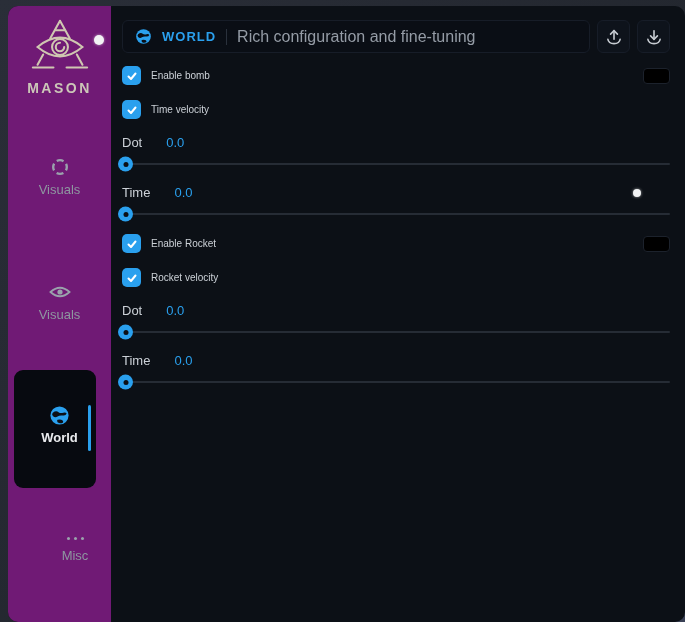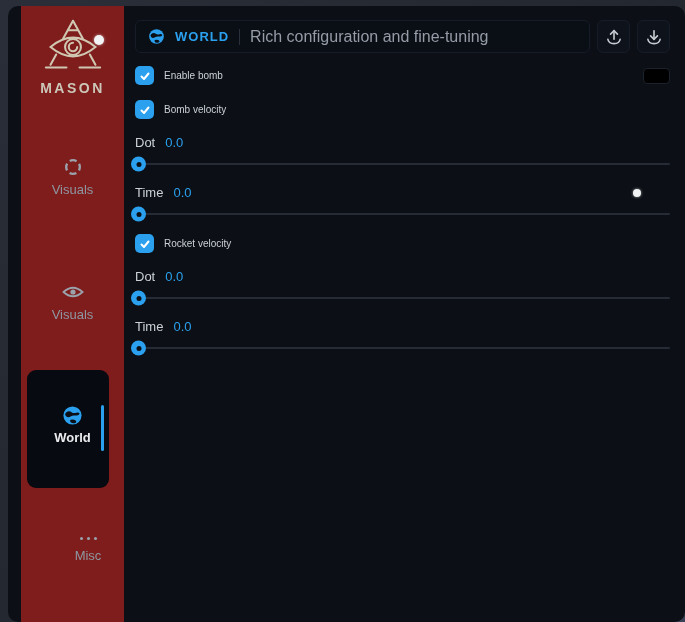--- a/index.html
+++ b/index.html
@@ -8,21 +8,21 @@
     font-family:"Liberation Sans", sans-serif;
     background:linear-gradient(135deg,#2a2e38 0%,#23272f 55%,#3a4156 100%);
     position:relative;
   }
   .window {
     position:absolute; left:8px; top:6px; width:677px; height:616px;
     background:#0c1016; border-radius:10px; overflow:hidden; display:flex;
   }
   
   .sidebar {
-    width:103px; flex:0 0 103px; background:#7f1d1d; position:relative;margin-left:13px;
+    width:103px; flex:0 0 103px; background:#701a75; position:relative;
   }
   .logo { position:absolute; top:12px; left:0; width:103px; text-align:center; }
   .logo svg { display:block; margin:0 auto; }
   .brand { display:block; margin-top:4px; color:#ccc7b8; font-size:14px; font-weight:bold; letter-spacing:2.5px; }
   .nav-item { position:absolute; left:0; width:103px; text-align:center; cursor:pointer; }
   .nav-item .nicon { display:flex; justify-content:center; align-items:center; height:22px; }
   .nav-item .nlabel { display:block; margin-top:4px; color:#8e96a0; font-size:13px; }
   .nav-aimbot  { top:150px; }
   .nav-visuals { top:275px; }
   .nav-world   { top:398px; }
@@ -58,21 +58,21 @@
   .checkbox {
     width:19px; height:19px; border-radius:5px; background:#2aa0ee;
     display:flex; align-items:center; justify-content:center; cursor:pointer; flex:0 0 19px;
   }
   .chk-label { margin-left:10px; color:#ccd1d7; font-size:10px; }
   .swatch {
     margin-left:auto; width:27px; height:16px; border-radius:4px;
     background:#000; border:1px solid #1c222c; cursor:pointer;
   }
   .slider-group { margin-bottom:12px; }
-  .slider-label-row { height:16px; margin-bottom:6px; display:flex; align-items:center; gap:10px; }
+  .slider-label-row { height:16px; margin-bottom:6px; display:flex; align-items:center; gap:24px; }
   .slider-label { color:#ccd1d7; font-size:13px; }
   .slider-value { color:#2aa0ee; font-size:13px; font-weight:normal; }
   .track-wrap { height:16px; display:flex; align-items:center; }
   .slider-track { position:relative; width:100%; height:2px; border-radius:1px; background:#262c35; cursor:pointer; }
   .slider-handle {
     position:absolute; top:50%; left:0; width:15px; height:15px;
     transform:translate(-4px,-50%); border-radius:50%; background:#2aa0ee; cursor:grab;
   }
   .slider-handle::after {
     content:""; position:absolute; left:50%; top:50%; width:5px; height:5px;
@@ -190,21 +190,21 @@
         <span class="chk-label">Enable bomb</span>
         <span class="swatch" style="background: rgb(0, 0, 0);"></span>
       </div>
 
       <div class="chk-row">
         <span class="checkbox">
           <svg width="12" height="12" viewBox="0 0 12 12">
               <polyline points="2.5,6.5 5,9 9.5,3.5" fill="none" stroke="#fff" stroke-width="2" stroke-linecap="round" stroke-linejoin="round"></polyline>
             </svg>
         </span>
-        <span class="chk-label">Bomb velocity</span>
+        <span class="chk-label">Time velocity</span>
       </div>
 
       <div class="slider-group">
         <div class="slider-label-row">
           <span class="slider-label">Dot</span>
           <span class="slider-value">0.0</span>
         </div>
         <div class="track-wrap">
             <div class="slider-track">
               <div class="slider-handle"></div>
@@ -217,20 +217,29 @@
           <span class="slider-label">Time</span>
           <span class="slider-value">0.0</span>
         </div>
         <div class="track-wrap">
             <div class="slider-track">
               <div class="slider-handle"></div>
             </div>
           </div>
       </div>
 
+      <div class="chk-row">
+        <span class="checkbox">
+          <svg width="12" height="12" viewBox="0 0 12 12">
+              <polyline points="2.5,6.5 5,9 9.5,3.5" fill="none" stroke="#fff" stroke-width="2" stroke-linecap="round" stroke-linejoin="round"></polyline>
+            </svg>
+        </span>
+        <span class="chk-label">Enable Rocket</span>
+        <span class="swatch" style="background: rgb(0, 0, 0);"></span>
+      </div>
 
       <div class="chk-row">
         <span class="checkbox">
           <svg width="12" height="12" viewBox="0 0 12 12">
               <polyline points="2.5,6.5 5,9 9.5,3.5" fill="none" stroke="#fff" stroke-width="2" stroke-linecap="round" stroke-linejoin="round"></polyline>
             </svg>
         </span>
         <span class="chk-label">Rocket velocity</span>
       </div>
 

